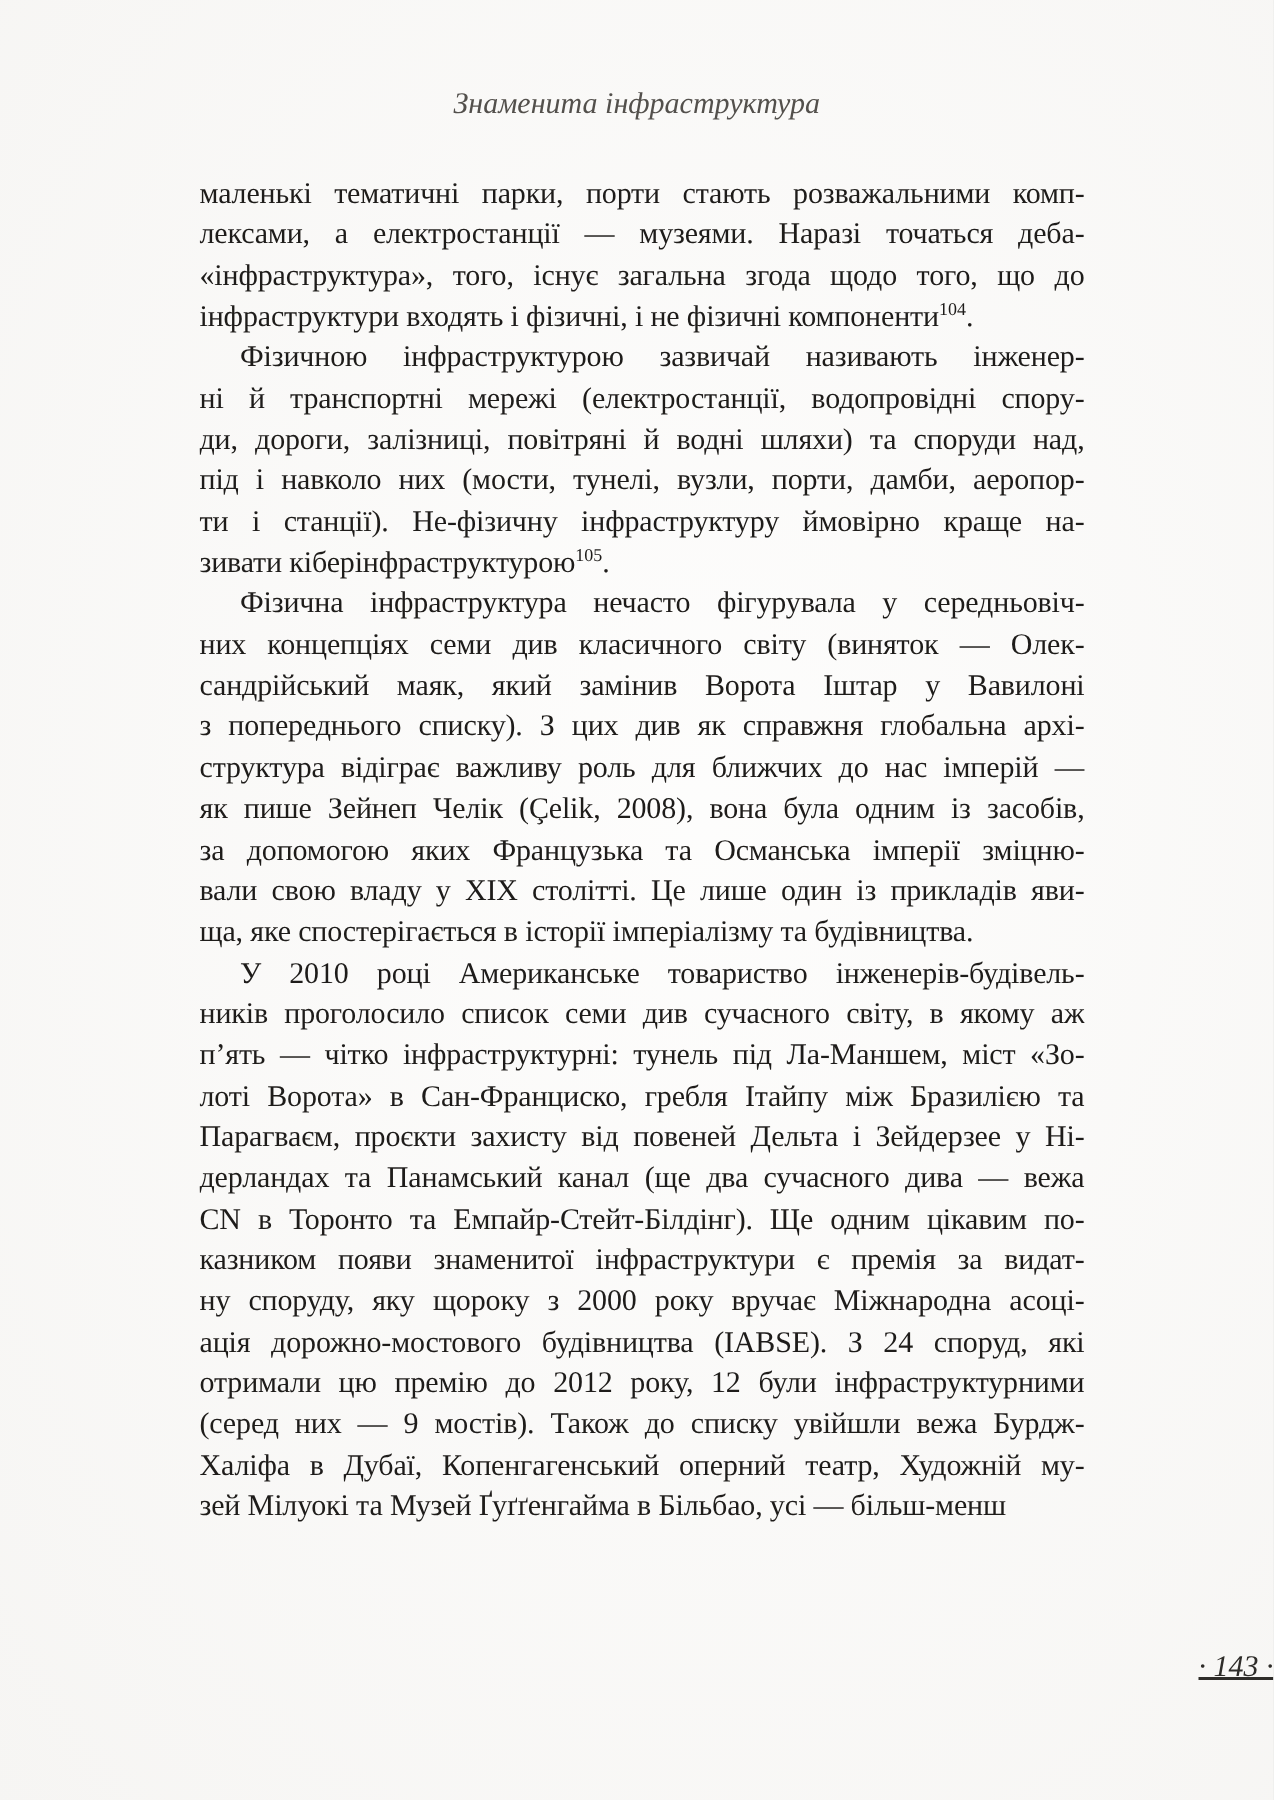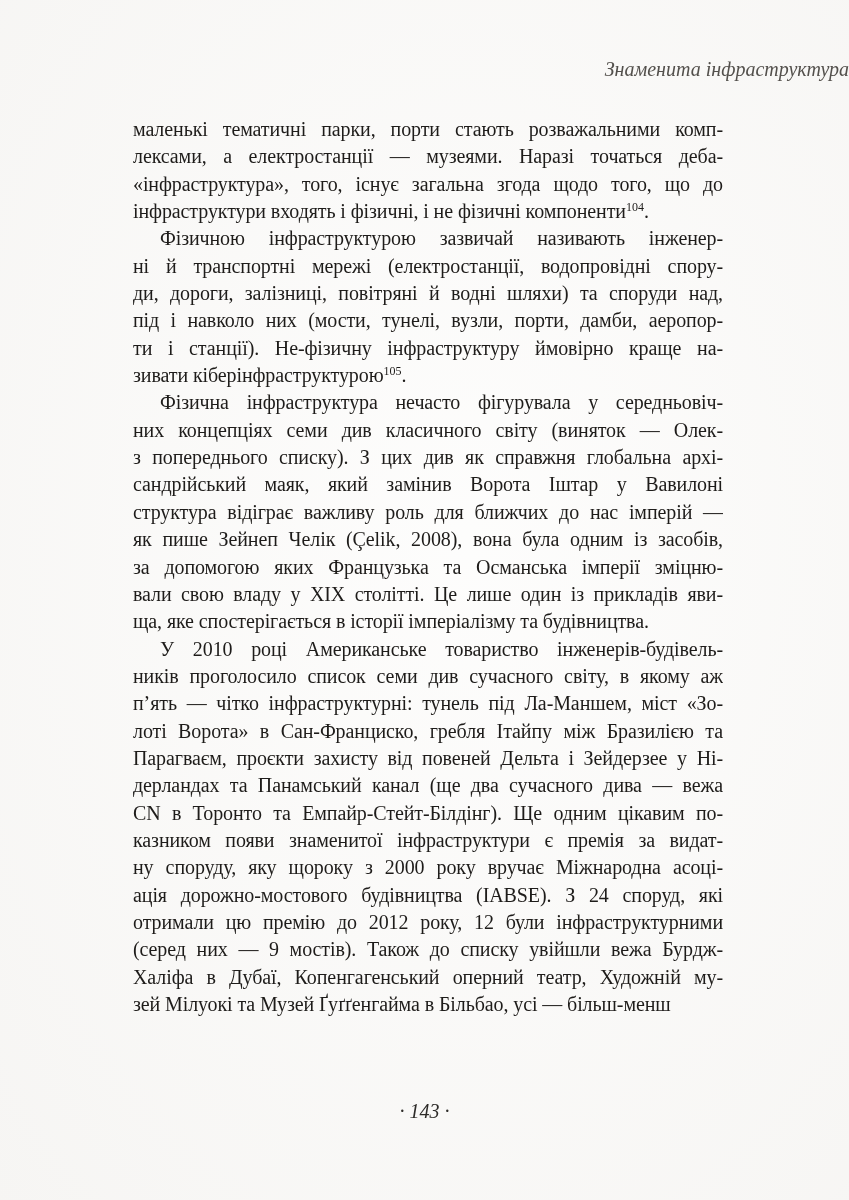--- a/index.html
+++ b/index.html
@@ -16,21 +16,21 @@
     background-image: radial-gradient(ellipse at 55% 45%, rgba(255,255,255,0.6) 0%, rgba(0,0,0,0.018) 100%);
     font-family: "Liberation Serif", "DejaVu Serif", serif;
     color: #1e1c1a;
     overflow: hidden;
   }
   .running-head {
     position: absolute;
     top: 56px;
     left: 0;
     width: 100%;
-    text-align: right;
+    text-align: center;
     font-style: italic;
     font-size: 20px;
     line-height: 26px;
     color: #53504c;
   }
   .body-text {
     position: absolute;
     top: 116px;
     left: 133px;
     width: 590px;
@@ -52,24 +52,25 @@
     font-size: 12px;
     line-height: 0;
     vertical-align: 7px;
     letter-spacing: 0;
   }
   .folio {
     position: absolute;
     top: 1100px;
     left: 0;
     width: 100%;
-    text-align: center;
+    text-align: right;
     font-style: italic;
     font-size: 20px;
     color: #2e2c29;
+    text-decoration: underline;
   }
 </style>
 </head>
 <body>
 
 <div class="page">
   <div class="running-head">Знаменита інфраструктура</div>
 
   <div class="body-text" id="body-text">
       <div class="paragraph">
@@ -82,22 +83,22 @@
         <div class="line indent"><span>Фізичною інфраструктурою зазвичай називають інженер-</span></div>
         <div class="line"><span>ні й транспортні мережі (електростанції, водопровідні спору-</span></div>
         <div class="line"><span>ди, дороги, залізниці, повітряні й водні шляхи) та споруди над,</span></div>
         <div class="line"><span>під і навколо них (мости, тунелі, вузли, порти, дамби, аеропор-</span></div>
         <div class="line"><span>ти і станції). Не-фізичну інфраструктуру ймовірно краще на-</span></div>
         <div class="line end"><span>зивати кіберінфраструктурою</span><sup>105</sup><span>.</span></div>
       </div>
       <div class="paragraph">
         <div class="line indent"><span>Фізична інфраструктура нечасто фігурувала у середньовіч-</span></div>
         <div class="line"><span>них концепціях семи див класичного світу (виняток — Олек-</span></div>
+        <div class="line"><span>сандрійський маяк, який замінив Ворота Іштар у Вавилоні</span></div>
         <div class="line"><span>з попереднього списку). З цих див як справжня глобальна архі-</span></div>
-        <div class="line"><span>сандрійський маяк, який замінив Ворота Іштар у Вавилоні</span></div>
         <div class="line"><span>структура відіграє важливу роль для ближчих до нас імперій —</span></div>
         <div class="line"><span>як пише Зейнеп Челік (Çelik, 2008), вона була одним із засобів,</span></div>
         <div class="line"><span>за допомогою яких Французька та Османська імперії зміцню-</span></div>
         <div class="line"><span>вали свою владу у XIX столітті. Це лише один із прикладів яви-</span></div>
         <div class="line end"><span>ща, яке спостерігається в історії імперіалізму та будівництва.</span></div>
       </div>
       <div class="paragraph">
         <div class="line indent"><span>У 2010 році Американське товариство інженерів-будівель-</span></div>
         <div class="line"><span>ників проголосило список семи див сучасного світу, в якому аж</span></div>
         <div class="line"><span>п’ять — чітко інфраструктурні: тунель під Ла-Маншем, міст «Зо-</span></div>

